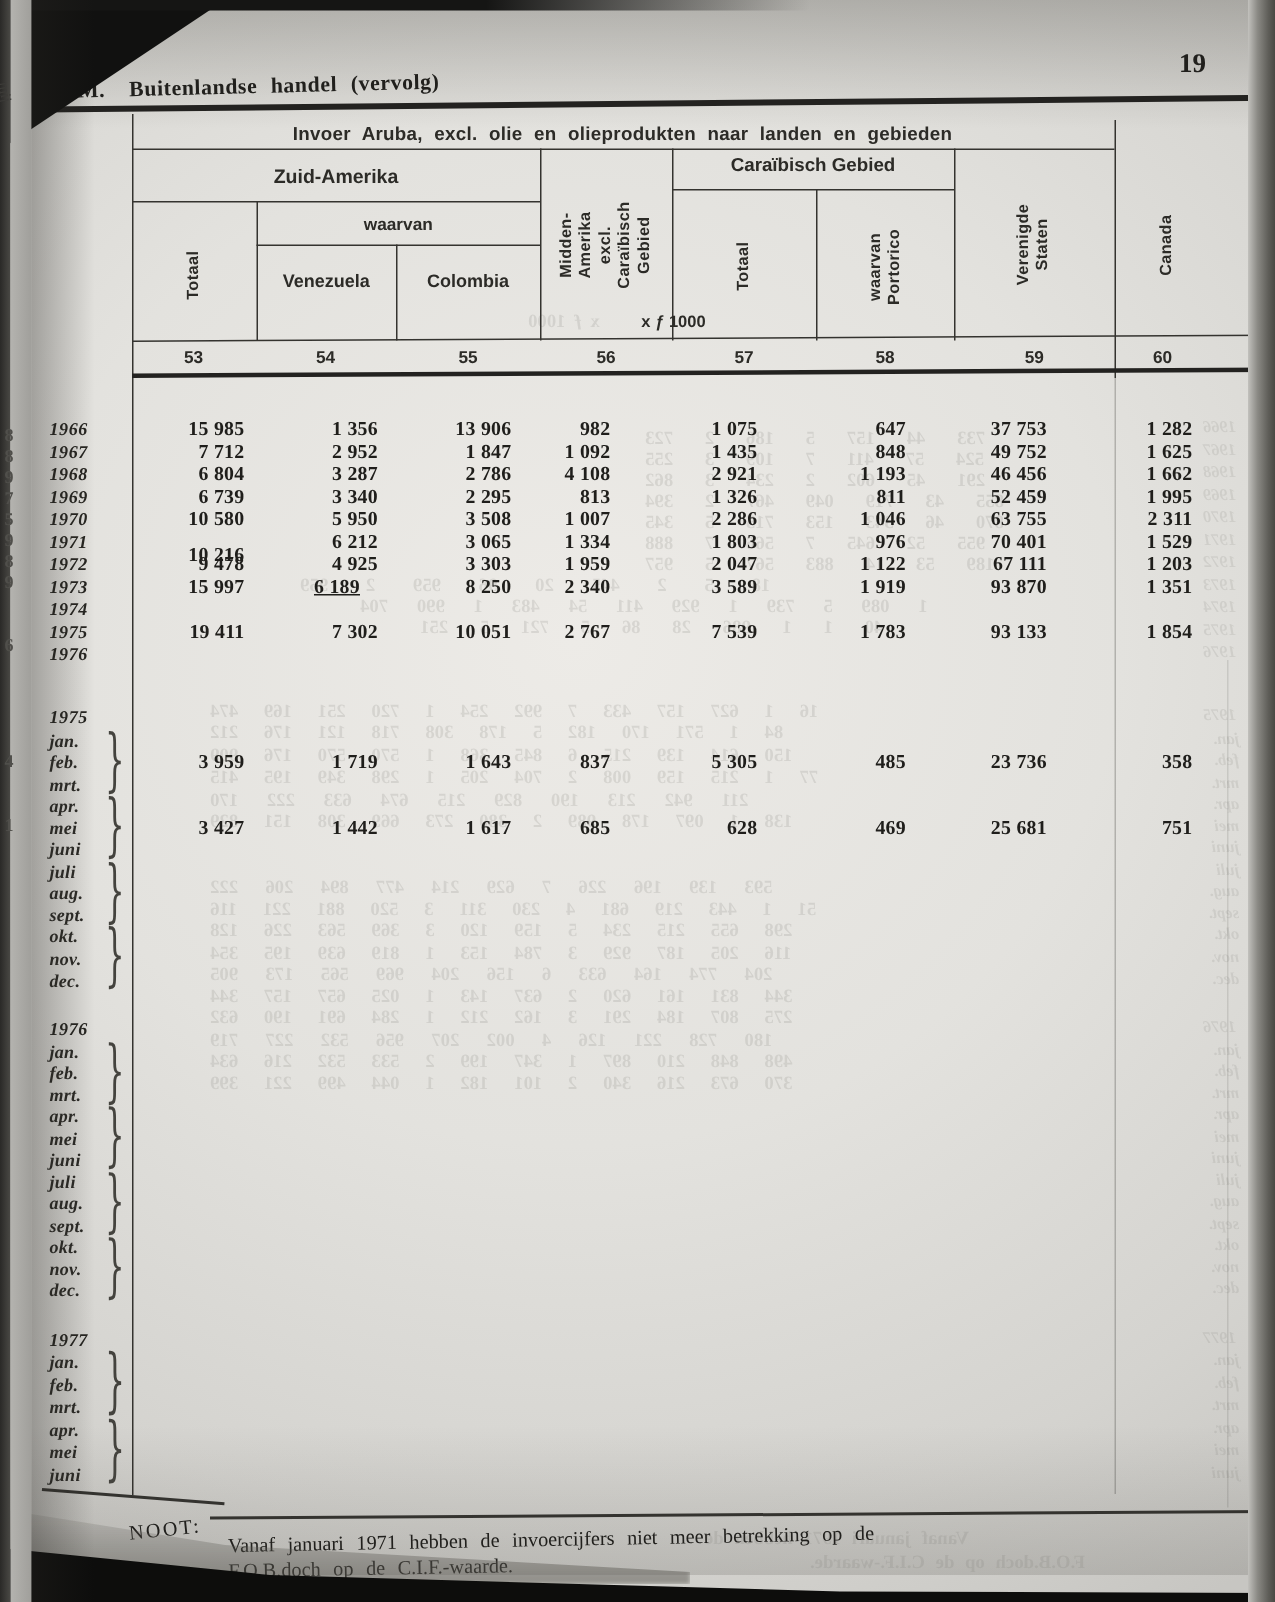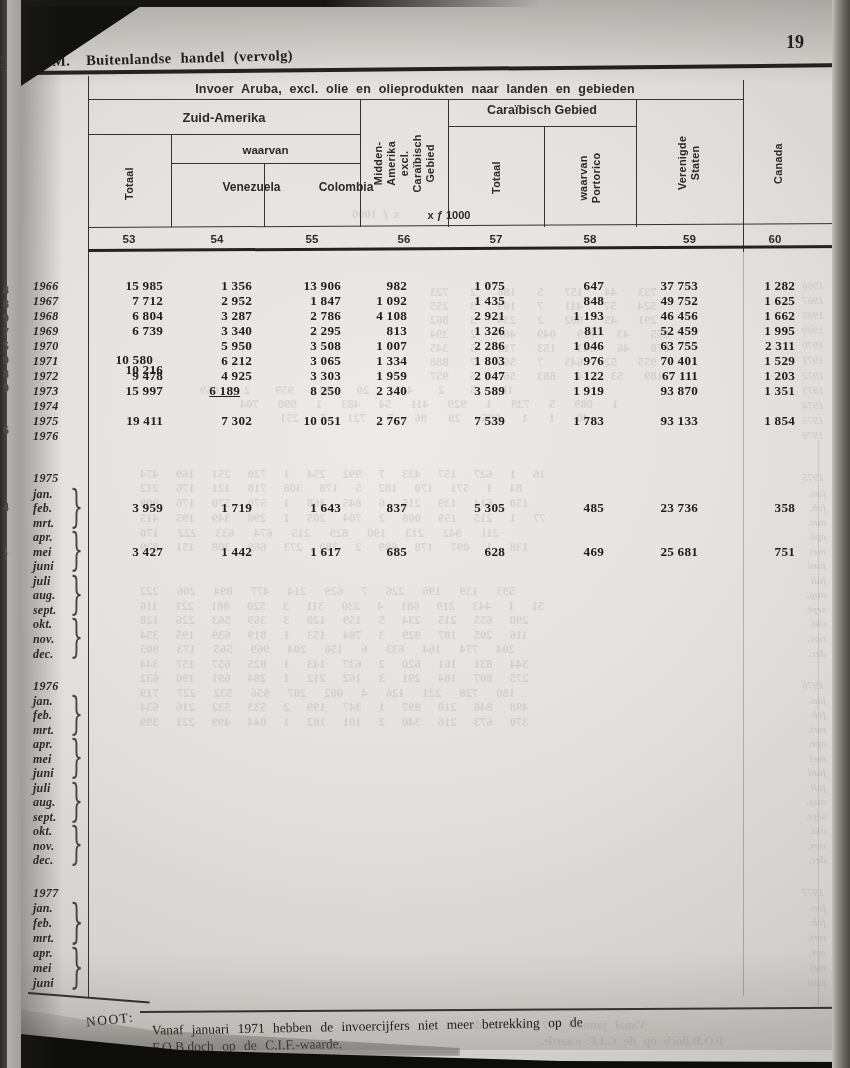--- a/index.html
+++ b/index.html
@@ -14,21 +14,21 @@
   
   .sec-hdr{left:52px;top:50px;font-family:"Liberation Serif",serif;font-weight:700;
            font-size:14.5px;color:#21201d;letter-spacing:.4px;word-spacing:5px;transform:rotate(-1.4deg);}
   .sec-hdr .m{margin-right:16px;}
   .pageno{left:786px;top:32px;font-family:"Liberation Serif",serif;font-weight:700;
           font-size:18px;color:#21201d;}
   .hdr-sans{color:#2c2b27;font-weight:700;}
   .title{left:100px;top:82px;width:630px;text-align:center;font-size:12.5px;word-spacing:4px;letter-spacing:.2px;}
   .grp{text-align:center;font-size:13px;}
   .sub{text-align:center;font-size:11.5px;}
-  .cell-h{text-align:center;font-size:12px;padding-left:34px;}
+  .cell-h{text-align:center;font-size:12px;}
   .vbox{position:absolute;display:flex;align-items:center;justify-content:center;}
   .vbox > span{transform:rotate(-90deg);white-space:pre-line;text-align:center;
                font-size:10.8px;line-height:1.2;letter-spacing:.3px;}
   .unit{left:88px;top:209px;width:722px;text-align:center;font-size:11px;}
   .colnum{position:absolute;top:233px;font-size:11.5px;font-weight:700;color:#2c2b27;text-align:center;width:40px;}
   
   .yr{font-family:"Liberation Serif",serif;font-style:italic;font-weight:700;
       font-size:12px;color:#262521;letter-spacing:.4px;}
   .mon{font-family:"Liberation Serif",serif;font-style:italic;font-weight:600;
        font-size:12px;color:#2b2a26;letter-spacing:.2px;}
@@ -252,21 +252,21 @@
       <span class="t yr" style="left: 33px; top: 324px;">1969</span>
       <span class="t num" style="left: 53px; top: 323px; width: 110px;">6 739</span>
       <span class="t num" style="left: 142px; top: 323px; width: 110px;">3 340</span>
       <span class="t num" style="left: 231px; top: 323px; width: 110px;">2 295</span>
       <span class="t num" style="left: 297px; top: 323px; width: 110px;">813</span>
       <span class="t num" style="left: 395px; top: 323px; width: 110px;">1 326</span>
       <span class="t num" style="left: 494px; top: 323px; width: 110px;">811</span>
       <span class="t num" style="left: 588px; top: 323px; width: 110px;">52 459</span>
       <span class="t num" style="left: 685px; top: 323px; width: 110px;">1 995</span>
       <span class="t yr" style="left: 33px; top: 339px;">1970</span>
-      <span class="t num" style="left: 43px; top: 338px; width: 110px; margin-top: 14px;">10 580</span>
+      <span class="t num" style="left: 53px; top: 338px; width: 110px;">10 580</span>
       <span class="t num" style="left: 142px; top: 338px; width: 110px;">5 950</span>
       <span class="t num" style="left: 231px; top: 338px; width: 110px;">3 508</span>
       <span class="t num" style="left: 297px; top: 338px; width: 110px;">1 007</span>
       <span class="t num" style="left: 395px; top: 338px; width: 110px;">2 286</span>
       <span class="t num" style="left: 494px; top: 338px; width: 110px;">1 046</span>
       <span class="t num" style="left: 588px; top: 338px; width: 110px;">63 755</span>
       <span class="t num" style="left: 685px; top: 338px; width: 110px;">2 311</span>
       <span class="t yr" style="left: 33px; top: 354px;">1971</span>
       <span class="t num" style="left: 53px; top: 362px; width: 110px;">10 216</span>
       <span class="t num" style="left: 142px; top: 353px; width: 110px;">6 212</span>

